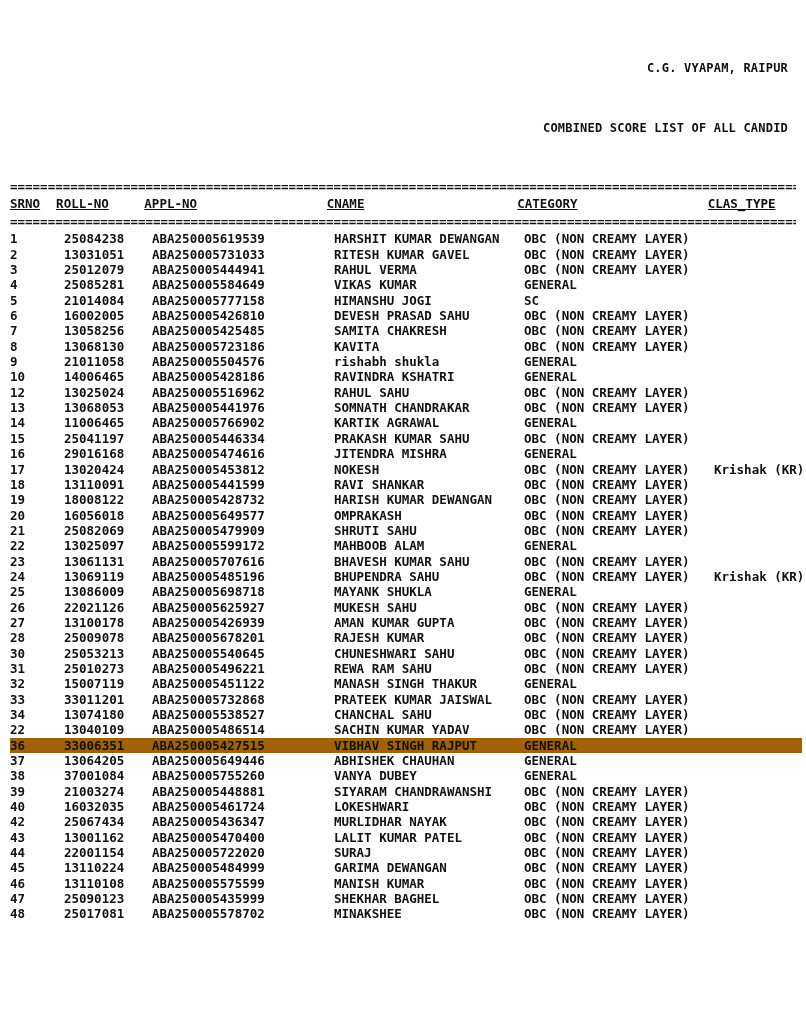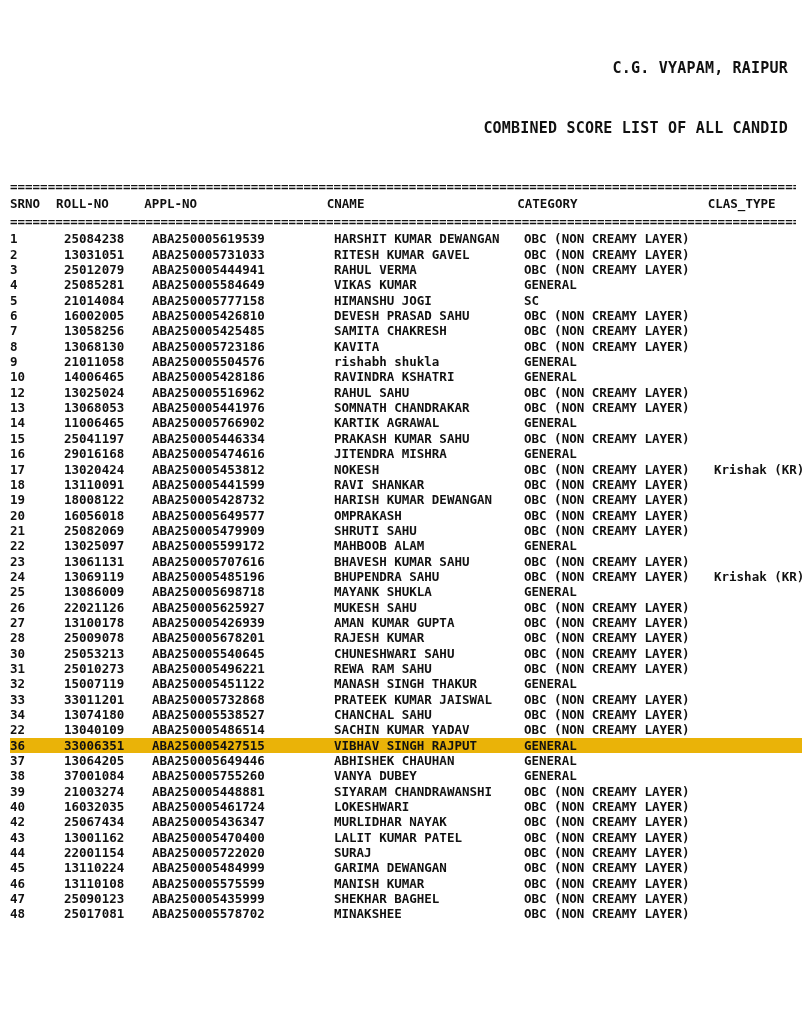--- a/index.html
+++ b/index.html
@@ -16,21 +16,21 @@
   .page {
     width: 806px;
     min-height: 1024px;
     box-sizing: border-box;
     padding: 18px 10px 6px 10px;
     position: relative;
   }
   .header-block {
     text-align: right;
     padding-right: 8px;
-    font-size: 15px;
+    font-size: 12px;
     line-height: 20px;
     font-weight: bold;
     letter-spacing: 0.2px;
     white-space: pre;
     overflow: hidden;
   }
   .header-line {
     display: block;
     white-space: pre;
   }
@@ -63,24 +63,25 @@
     font-weight: bold;
   }
   .col-srno   { width: 46px; text-align: right; padding-right: 8px !important; }
   .col-roll   { width: 88px; }
   .col-appl   { width: 182px; }
   .col-cname  { width: 190px; }
   .col-cat    { width: 190px; }
   .col-class  { width: 88px; }
   thead td {
     padding-bottom: 2px !important;
+    text-decoration: underline;
   }
   thead .col-srno { text-align: left; padding-right: 0 !important; }
   tr.highlight td {
-    background: #eab308;
+    background: #a16207;
   }
 </style>
 </head>
 <body>
 
 <div class="page">
 
   <div class="header-block">
     <span class="header-line">C.G. VYAPAM, RAIPUR</span>
     <span class="header-line">COMBINED SCORE LIST OF ALL CANDID</span>

